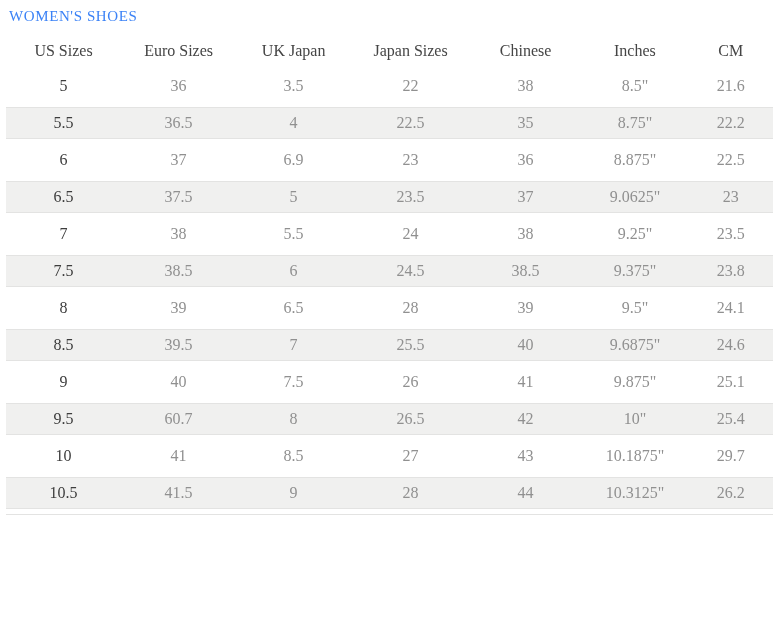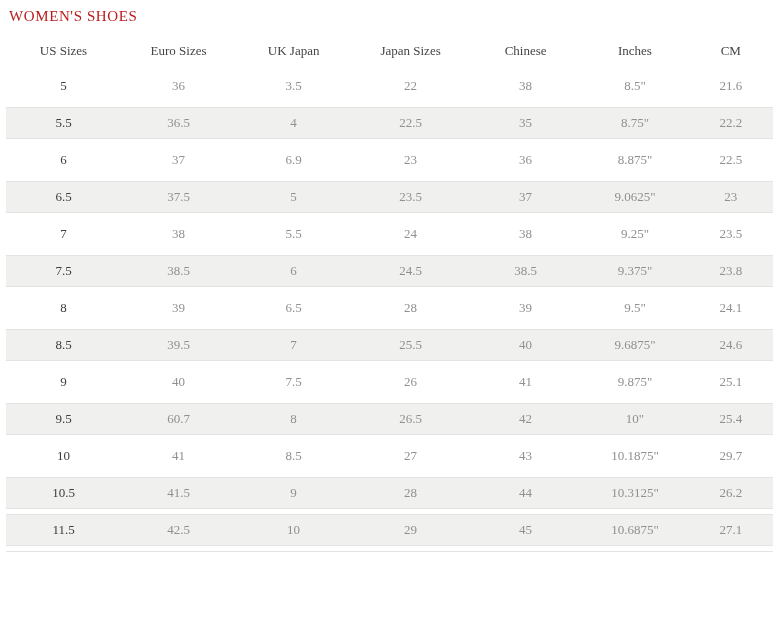--- a/index.html
+++ b/index.html
@@ -9,32 +9,32 @@
     width: 779px;
     height: 628px;
     overflow: hidden;
     font-family: "Liberation Serif", "DejaVu Serif", serif;
   }
   .page-title {
     margin: 8px 0 0 9px;
     font-size: 15px;
     font-weight: normal;
     letter-spacing: 0.6px;
-    color: #b91c1c;
+    color: #3b82f6;
   }
   .table-wrap {
     padding: 0 6px;
     margin-top: 7px;
   }
   table.size-chart {
     width: 100%;
     border-collapse: separate;
     border-spacing: 0 5px;
     table-layout: fixed;
-    font-size: 13px;
+    font-size: 16px;
   }
   th {
     height: 28px;
     font-weight: normal;
     color: #454545;
     text-align: center;
     padding: 0;
     vertical-align: middle;
   }
   td {
@@ -188,25 +188,16 @@
         </tr>
         <tr class="stripe">
           <td>10.5</td>
           <td>41.5</td>
           <td>9</td>
           <td>28</td>
           <td>44</td>
           <td>10.3125"</td>
           <td>26.2</td>
         </tr>
-        <tr class="stripe">
-          <td>11.5</td>
-          <td>42.5</td>
-          <td>10</td>
-          <td>29</td>
-          <td>45</td>
-          <td>10.6875"</td>
-          <td>27.1</td>
-        </tr>
       </tbody>
   </table>
   <div class="bottom-rule"></div>
 </div>
 
 </body></html>

